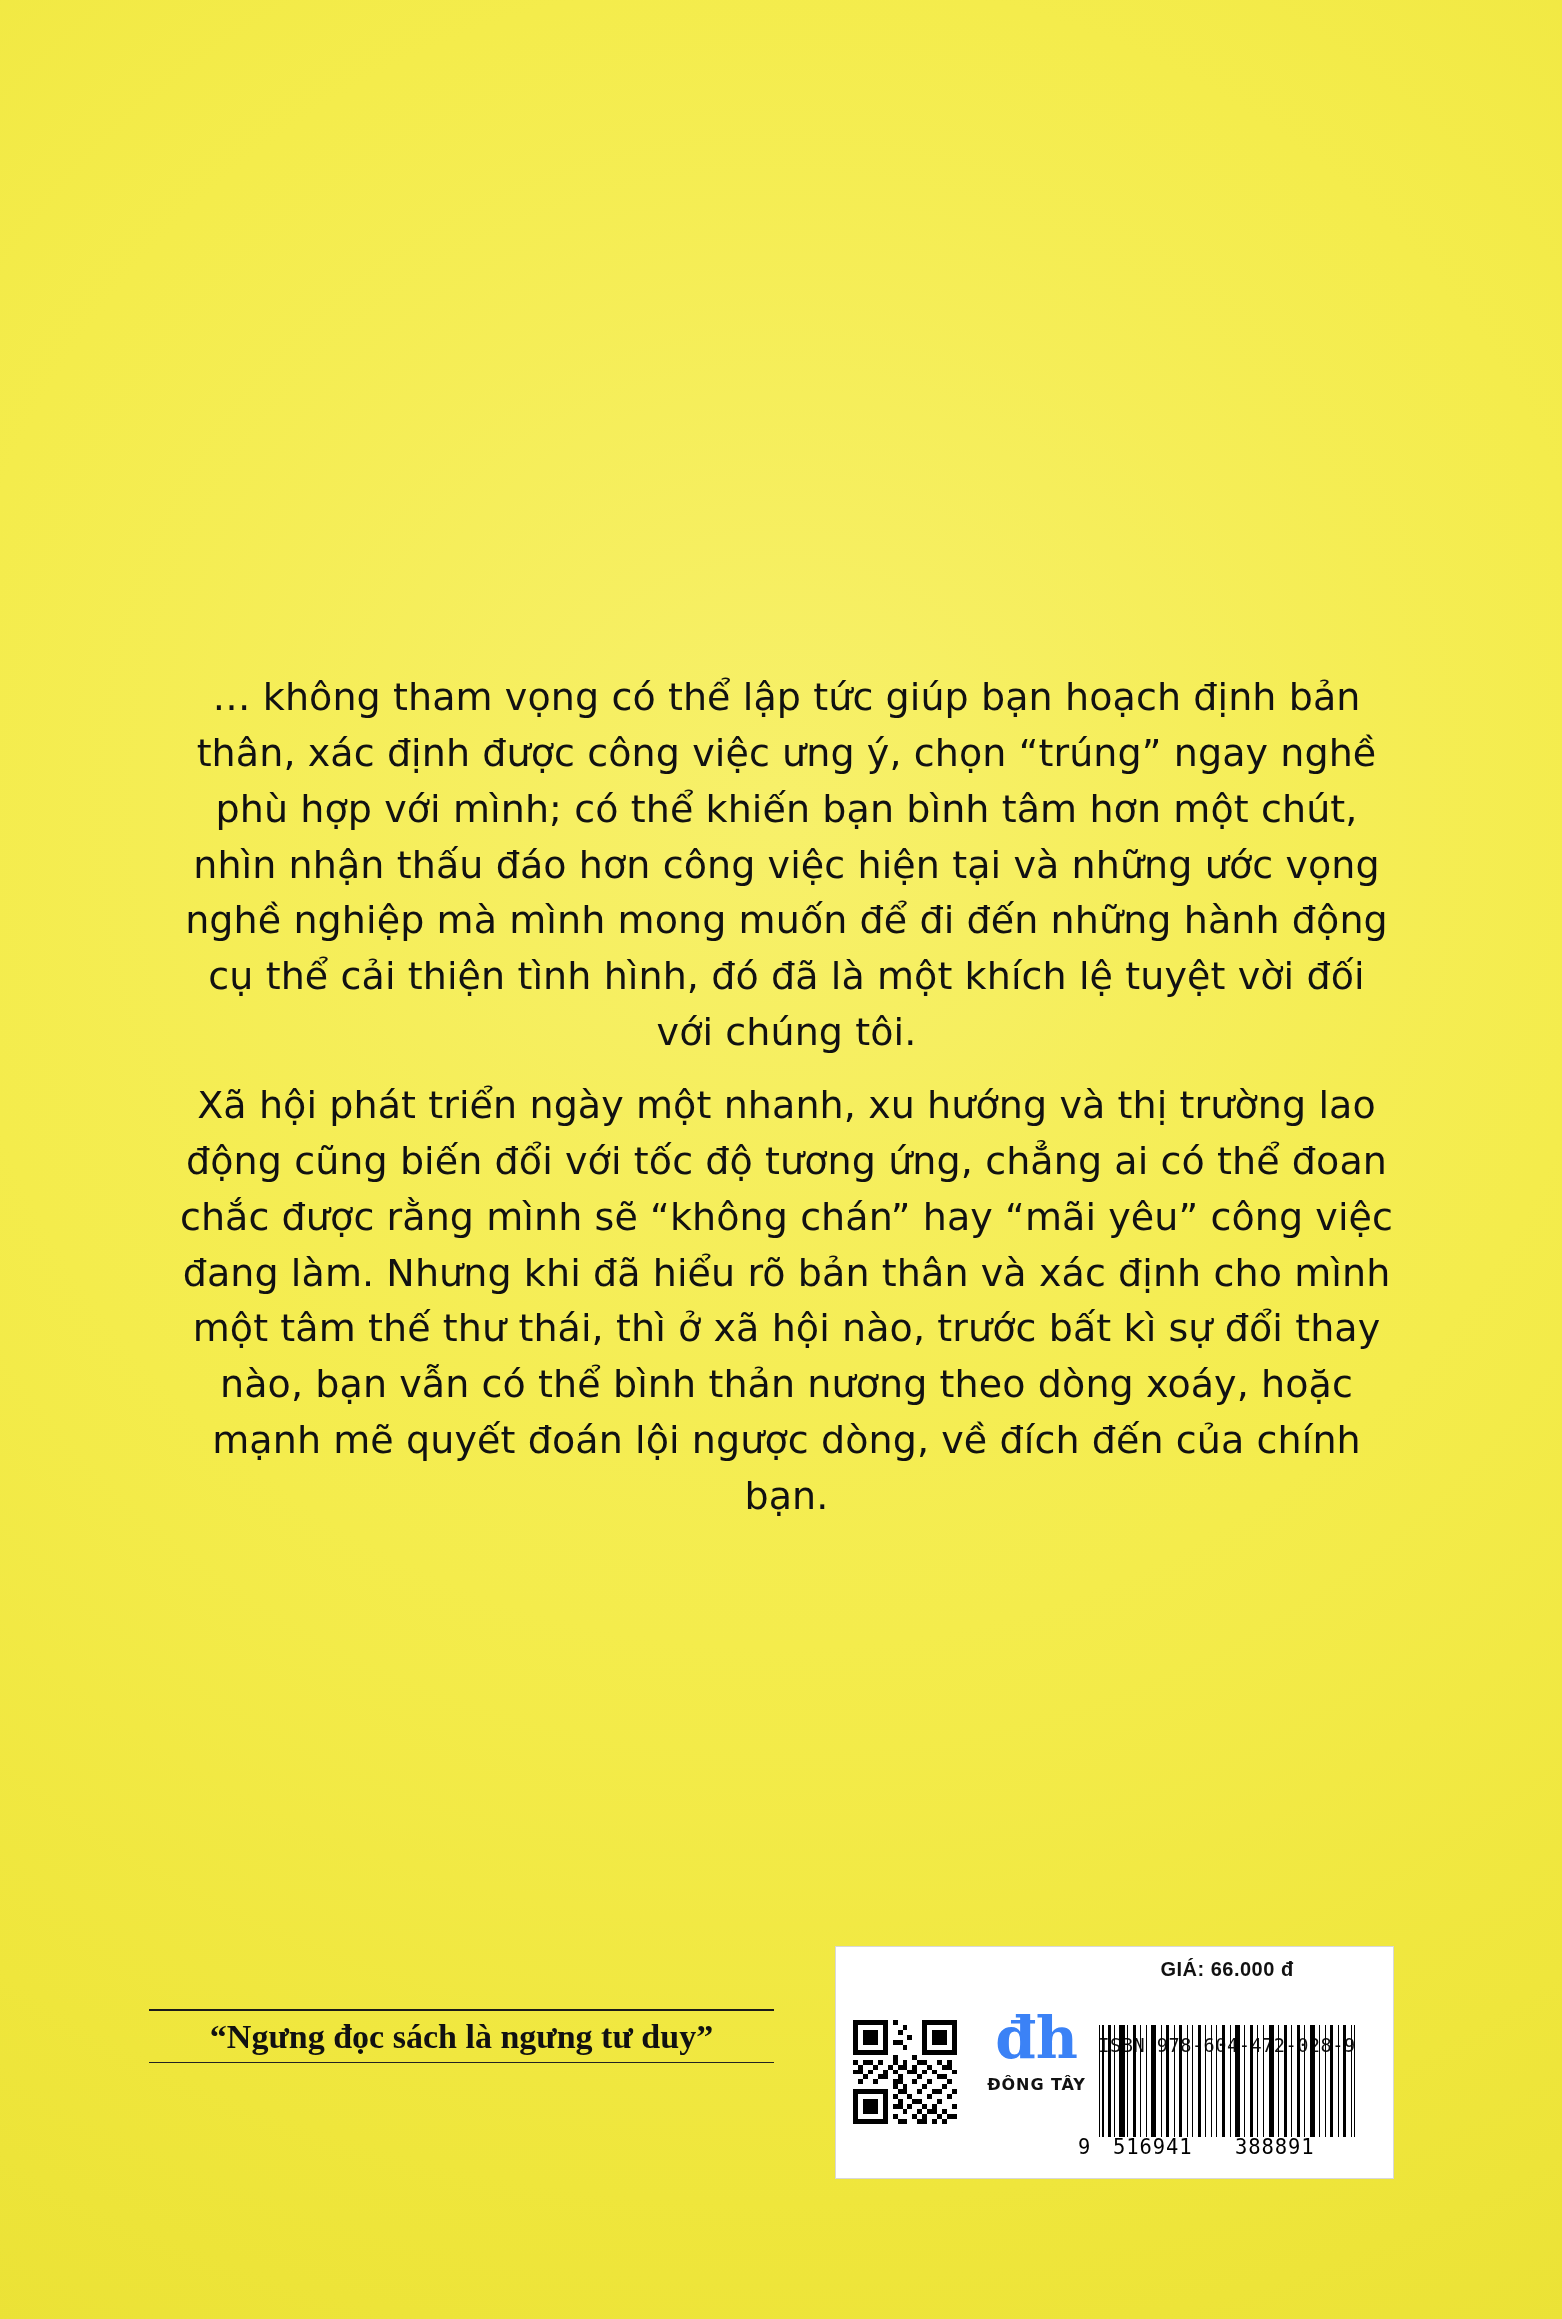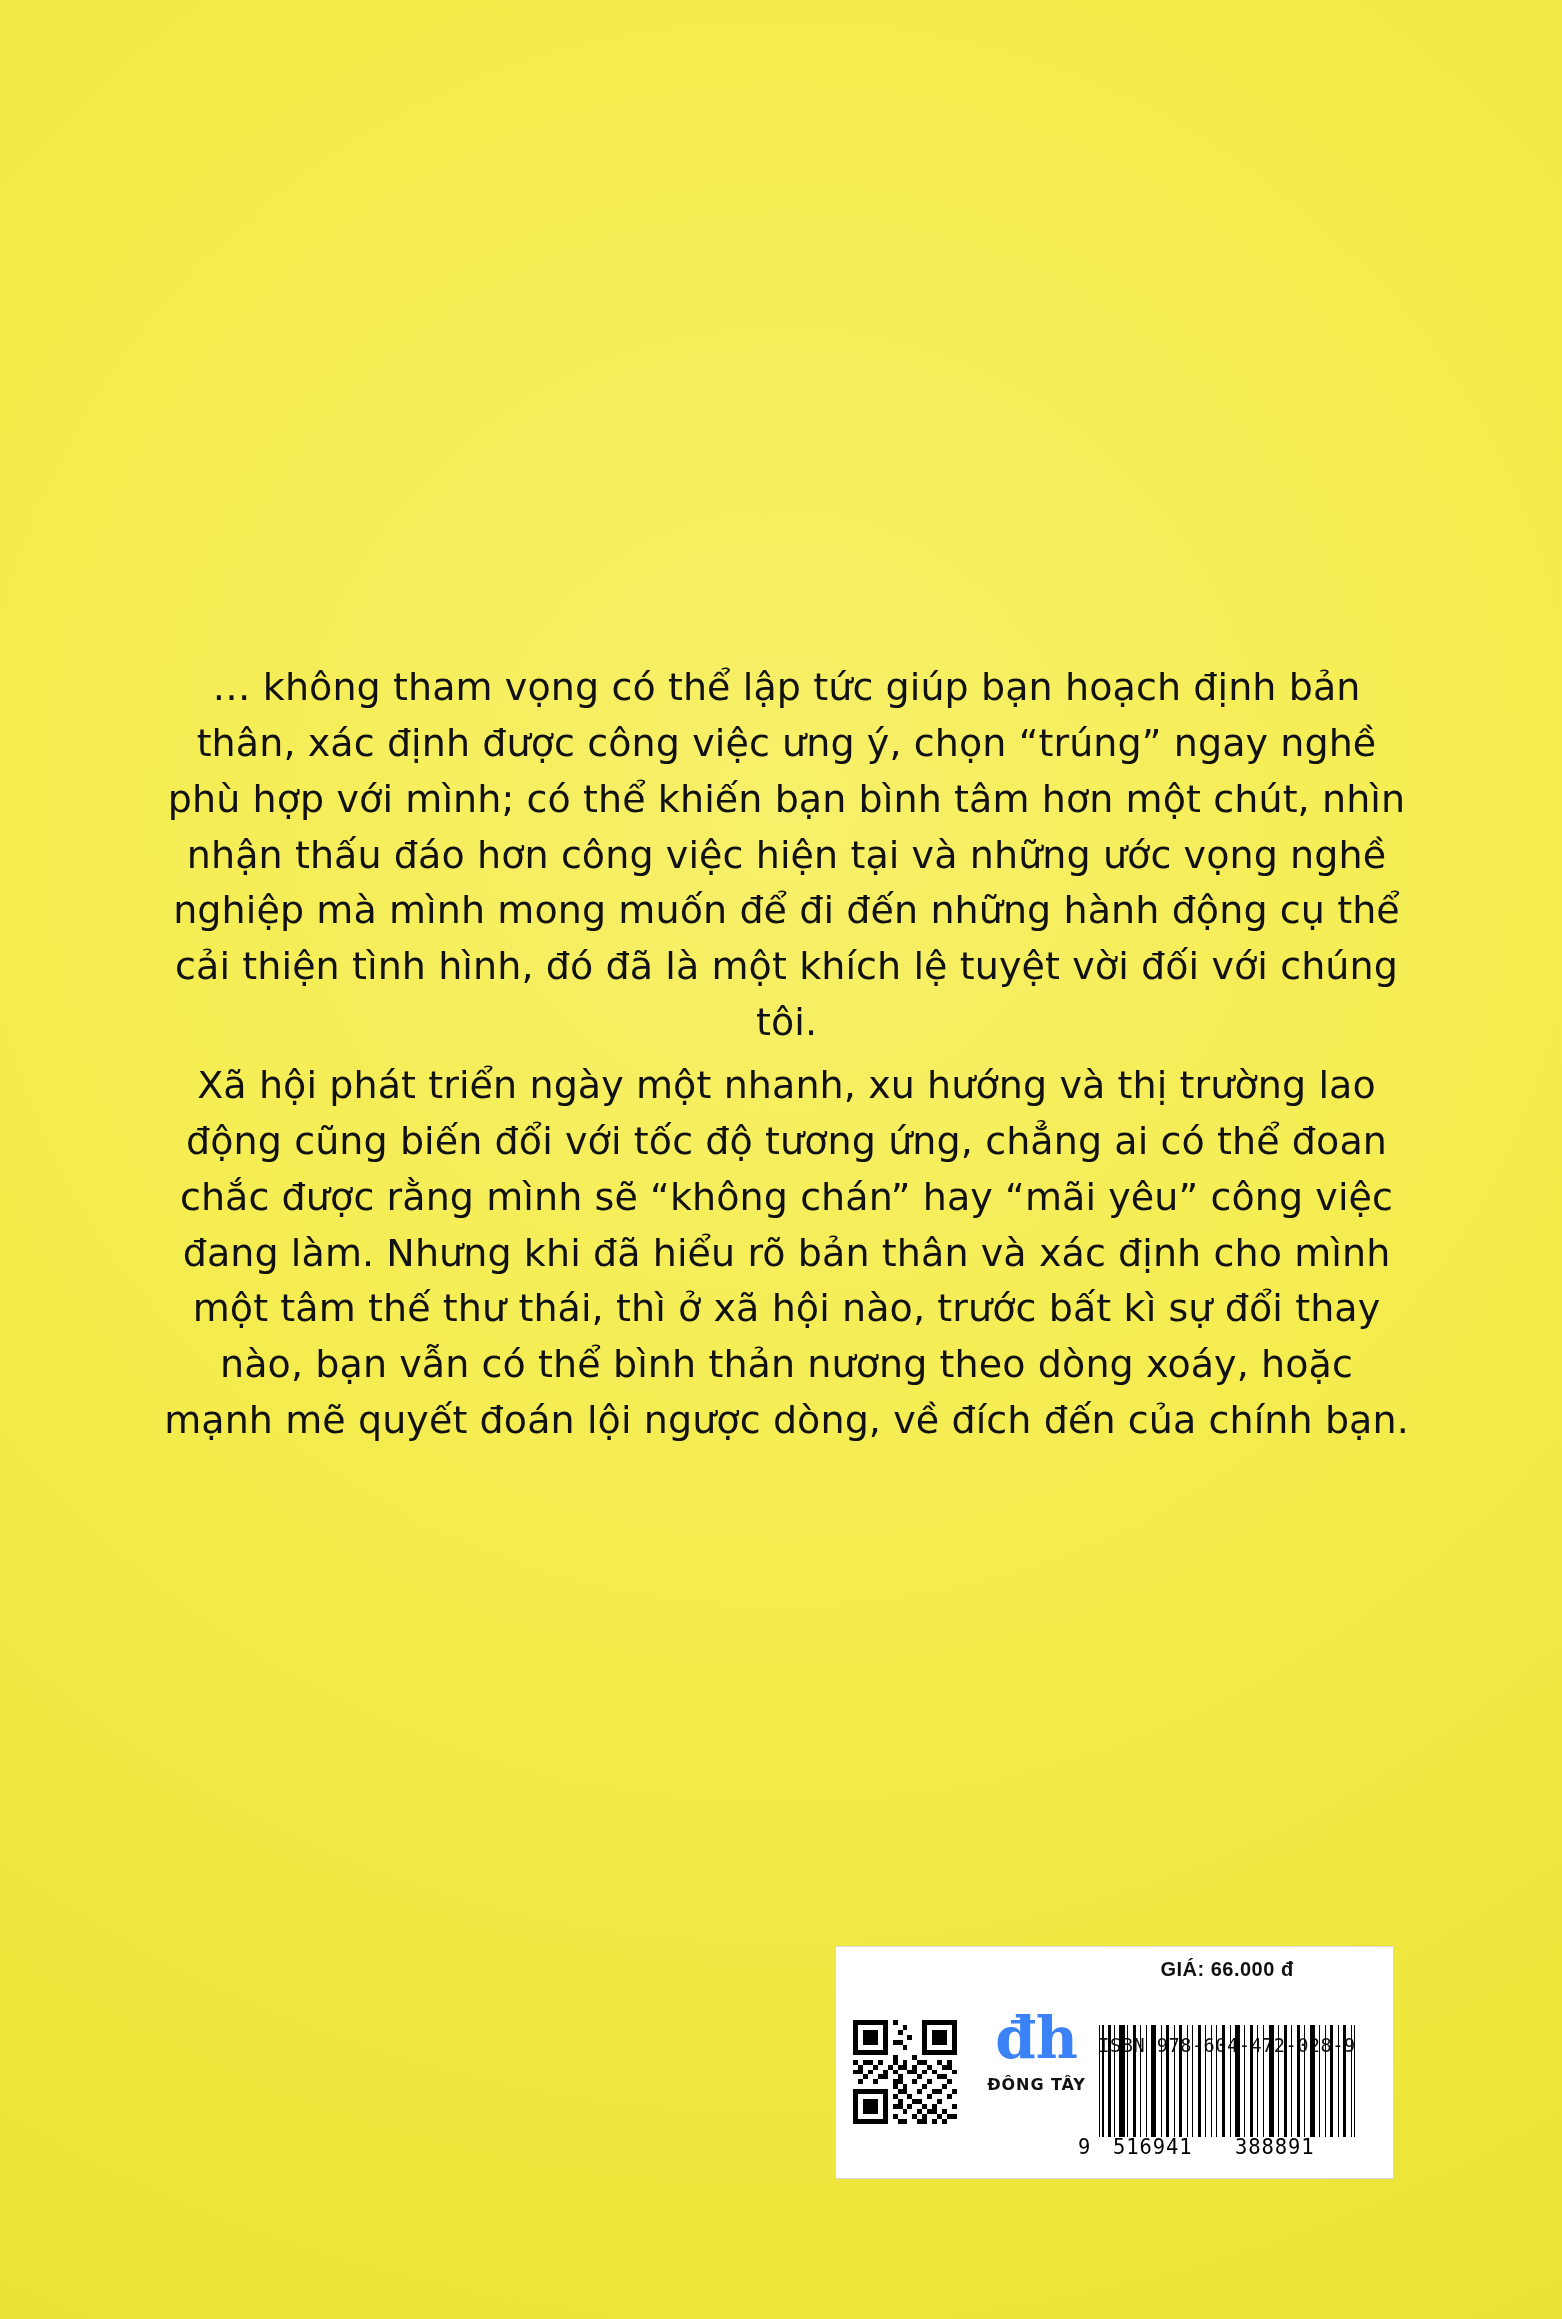--- a/index.html
+++ b/index.html
@@ -28,21 +28,21 @@
     left: 157px;
     top: 653px;
     width: 1259px;
     text-align: center;
     color: #111111;
     font-size: 38px;
     line-height: 1.47;
     letter-spacing: 0.1px;
   }
   .blurb p {
-    margin: 7px;
+    margin: 17px;
   }
   .blurb p + p {
     margin-top: 1.9px;
   }
 
   
   .tagline-block {
     position: absolute;
     left: 149px;
     top: 2009px;
@@ -173,20 +173,25 @@
 </head>
 <body>
 
 <div class="page">
 
   <div class="blurb">
     <p>… không tham vọng có thể lập tức giúp bạn hoạch định bản thân, xác định được công việc ưng ý, chọn “trúng” ngay nghề phù hợp với mình; có thể khiến bạn bình tâm hơn một chút, nhìn nhận thấu đáo hơn công việc hiện tại và những ước vọng nghề nghiệp mà mình mong muốn để đi đến những hành động cụ thể cải thiện tình hình, đó đã là một khích lệ tuyệt vời đối với chúng tôi.</p>
     <p>Xã hội phát triển ngày một nhanh, xu hướng và thị trường lao động cũng biến đổi với tốc độ tương ứng, chẳng ai có thể đoan chắc được rằng mình sẽ “không chán” hay “mãi yêu” công việc đang làm. Nhưng khi đã hiểu rõ bản thân và xác định cho mình một tâm thế thư thái, thì ở xã hội nào, trước bất kì sự đổi thay nào, bạn vẫn có thể bình thản nương theo dòng xoáy, hoặc mạnh mẽ quyết đoán lội ngược dòng, về đích đến của chính bạn.</p>
   </div>
 
+  <div class="tagline-block">
+    <div class="tagline-rule"></div>
+    <div class="tagline-text">“Ngưng đọc sách là ngưng tư duy”</div>
+    <div class="tagline-rule thin"></div>
+  </div>
 
   <div class="isbn-box">
 
     <div class="qr">
       <svg viewBox="0 0 21 21" width="104" height="104" shape-rendering="crispEdges">
         <rect width="21" height="21" fill="#fff"></rect>
         <g fill="#000">
           <rect x="0" y="0" width="7" height="1"></rect>
             <rect x="0" y="6" width="7" height="1"></rect>
           <rect x="0" y="0" width="1" height="7"></rect>

